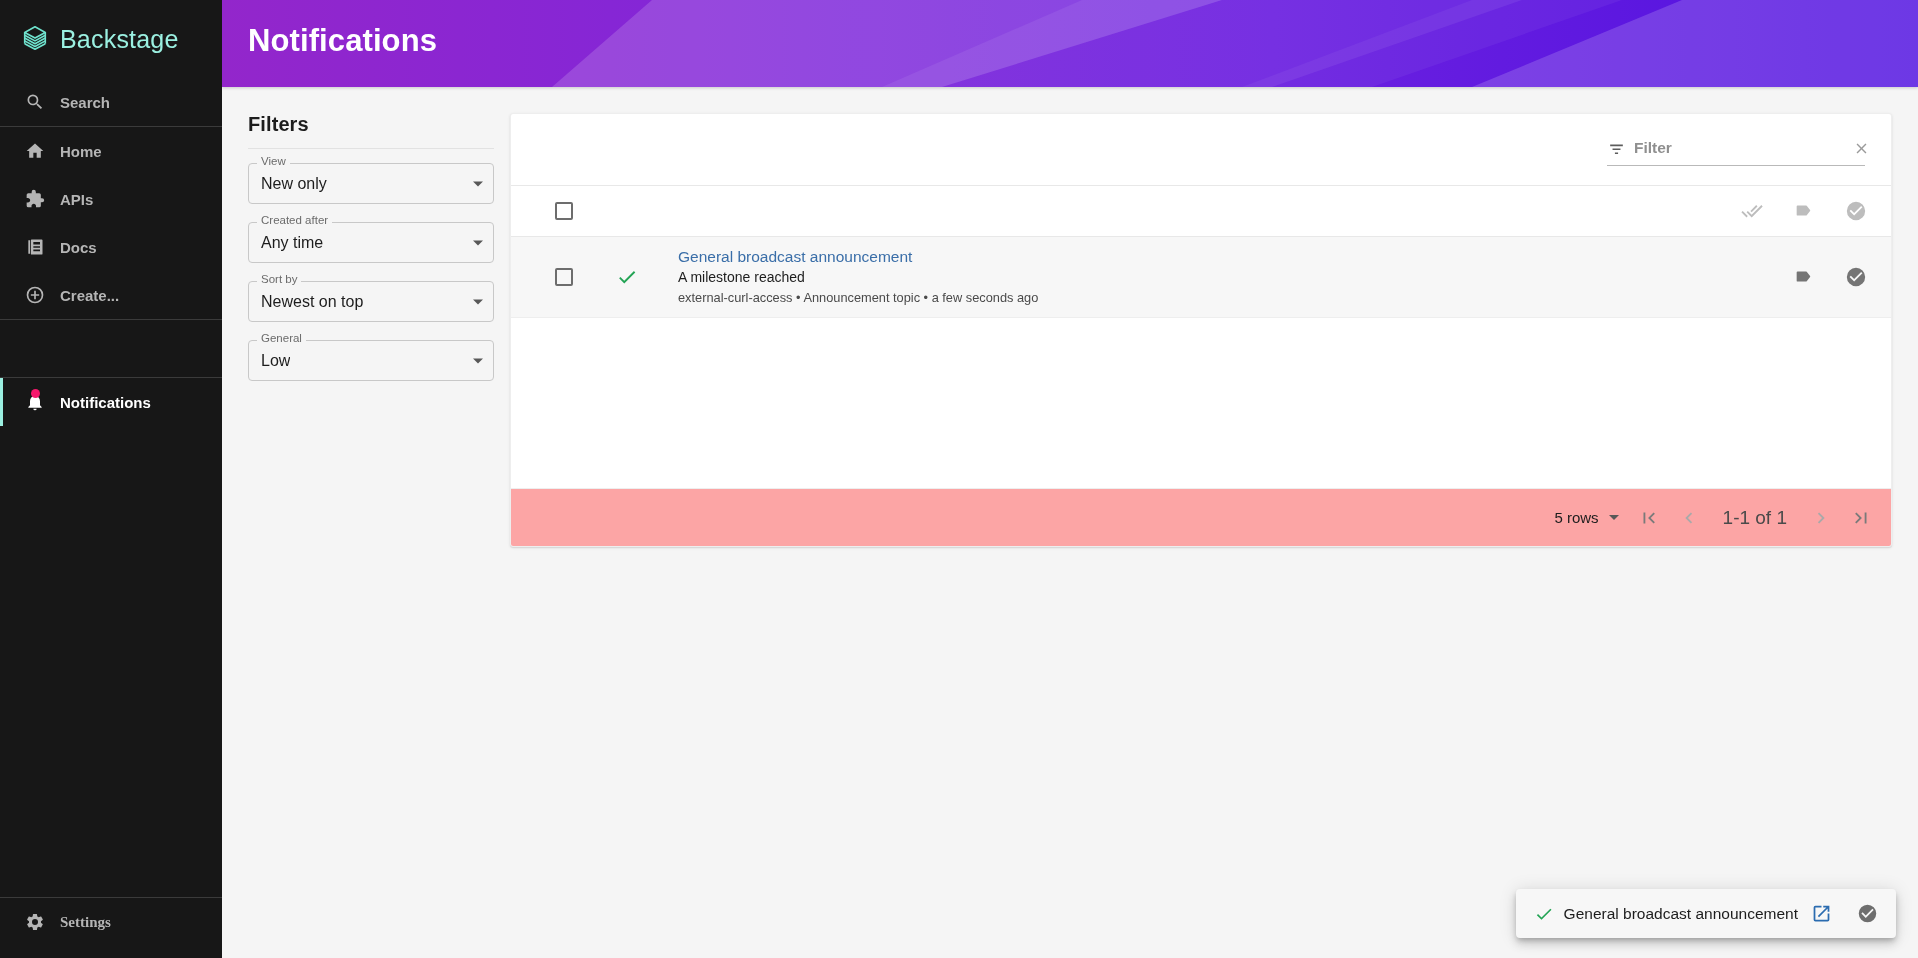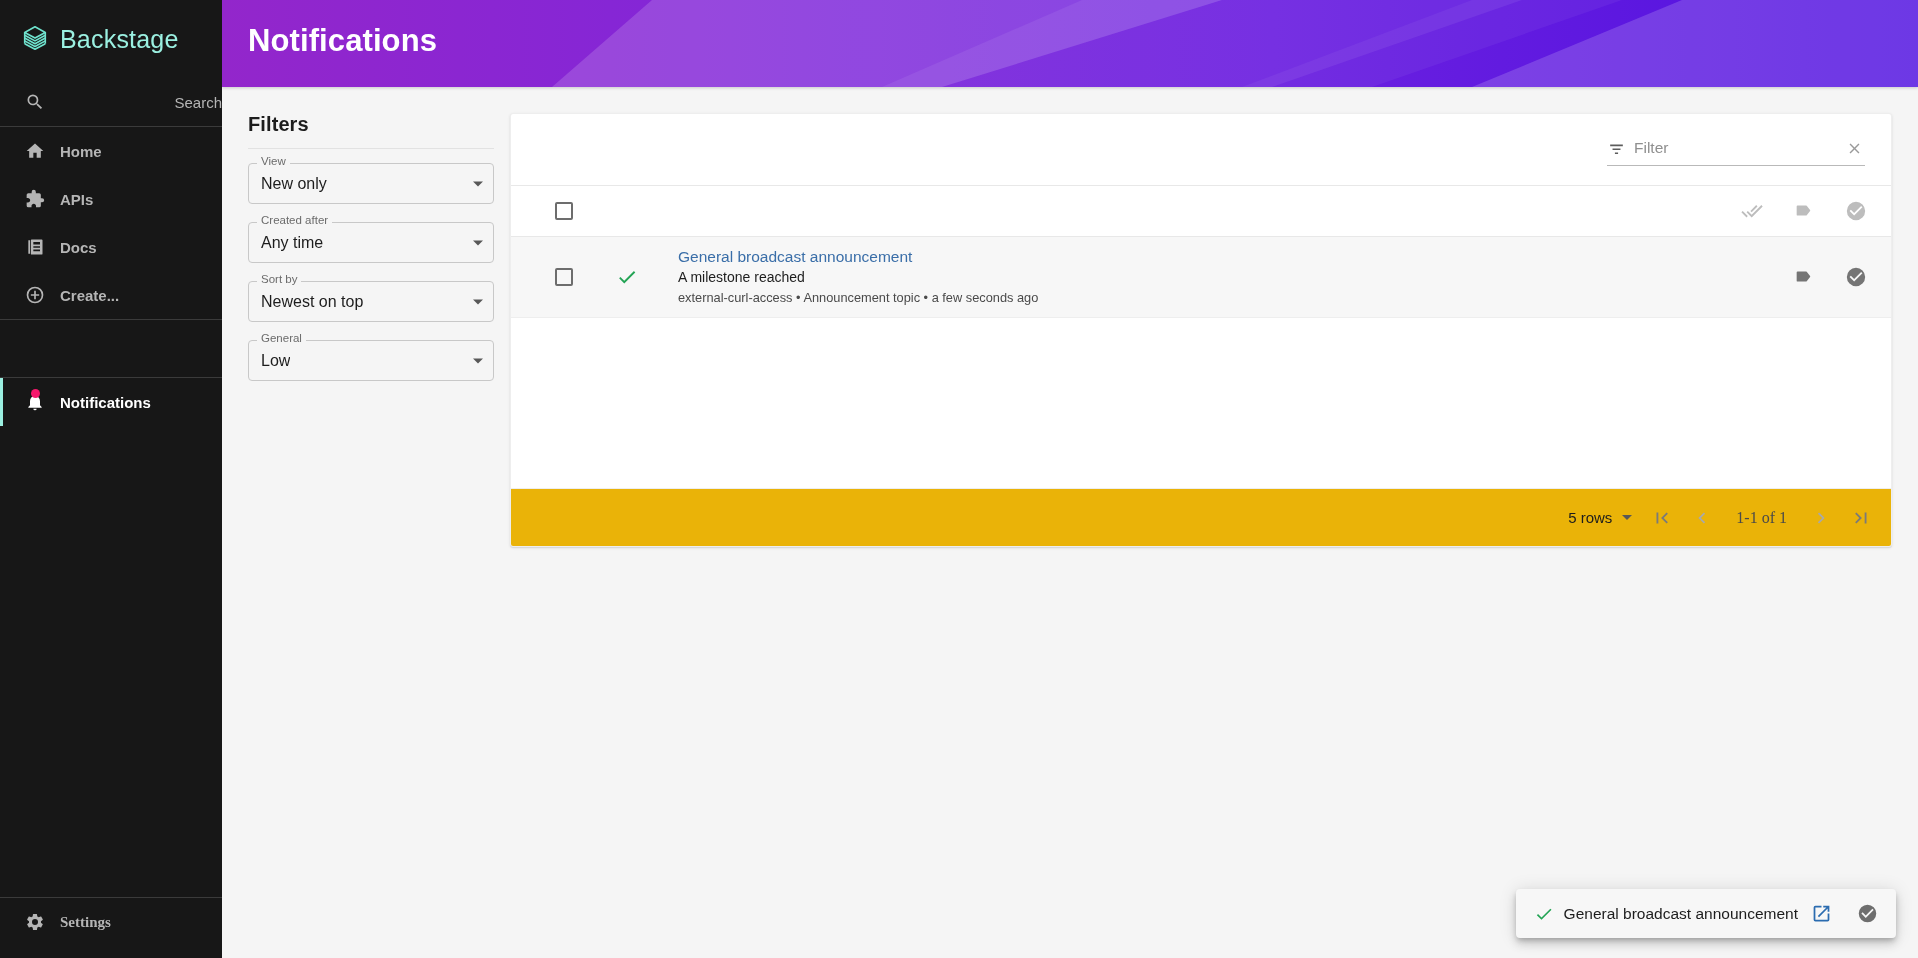--- a/index.html
+++ b/index.html
@@ -55,21 +55,21 @@
     cursor: pointer;
     position: relative;
     user-select: none;
   }
   .nav-item .nav-ico {
     width: 22px; height: 22px;
     display: flex; align-items: center; justify-content: center;
     flex: 0 0 22px;
   }
   .nav-item .nav-ico svg { width: 20px; height: 20px; fill: #b5b5b5; display:block; }
-  .nav-item.search { font-weight: 400; justify-content: space-between; }
+  .nav-item.search { font-weight: 700; }
   .nav-item.active { color: #ffffff; }
   .nav-item.active .nav-ico svg { fill: #ffffff; }
   .nav-item.active::before {
     content: "";
     position: absolute;
     left: 0; top: 0; bottom: 0;
     width: 3px;
     background: #9BF0E1;
   }
   .nav-badge {
@@ -209,20 +209,21 @@
   .filter-search svg.lead { width: 19px; height: 19px; fill: #5c5c5c; flex: 0 0 19px; }
   .filter-search input {
     flex: 1 1 auto;
     border: 0;
     outline: 0;
     background: transparent;
     font-family: inherit;
     font-size: 15.5px;
     color: #1d1d1d;
     padding: 0;
+    font-weight: bold;
   }
   .filter-search input::placeholder { color: #8f8f8f; opacity: 1; }
   .clear-btn {
     width: 22px; height: 22px;
     display: flex; align-items: center; justify-content: center;
     cursor: pointer; flex: 0 0 22px;
     background: none; border: 0; padding: 0;
   }
   .clear-btn svg { width: 17px; height: 17px; fill: #9a9a9a; }
 
@@ -285,21 +286,21 @@
     width: fit-content;
     cursor: pointer;
   }
   .notif-desc { font-size: 14px; color: #1d1d1d; line-height: 1.25; }
   .notif-meta { font-size: 12.8px; color: #4a4a4a; line-height: 1.3; }
   .row-actions { display: flex; align-items: center; gap: 26px; }
 
   .table-footer {
     height: 58px;
     min-height: 58px;
-    background: #eab308;
+    background: #fca5a5;
     border-top: 1px solid #eeeeee;
     display: flex;
     align-items: center;
     justify-content: flex-end;
     padding: 0 10px 0 0;
     gap: 0;
   }
   .rows-select {
     display: flex; align-items: center; gap: 10px;
     font-size: 15px; color: #1d1d1d;
@@ -308,25 +309,24 @@
   }
   .rows-select .select-arrow { position: static; transform: none; }
   .pager-btn {
     width: 40px; height: 40px;
     display: flex; align-items: center; justify-content: center;
     background: none; border: 0; cursor: pointer; padding: 0;
   }
   .pager-btn svg { width: 22px; height: 22px; fill: #a9a9a9; }
   .pager-btn.enabled svg { fill: #7a7a7a; }
   .page-count {
-    font-size: 16px;
+    font-size: 19px;
     color: #4a4a4a;
     padding: 0 14px;
     white-space: nowrap;
-    font-family: Liberation Serif, serif;
   }
 
   
   .toast {
     position: absolute;
     right: 22px;
     bottom: 20px;
     min-width: 370px;
     height: 49px;
     background: #f7f7f7;

